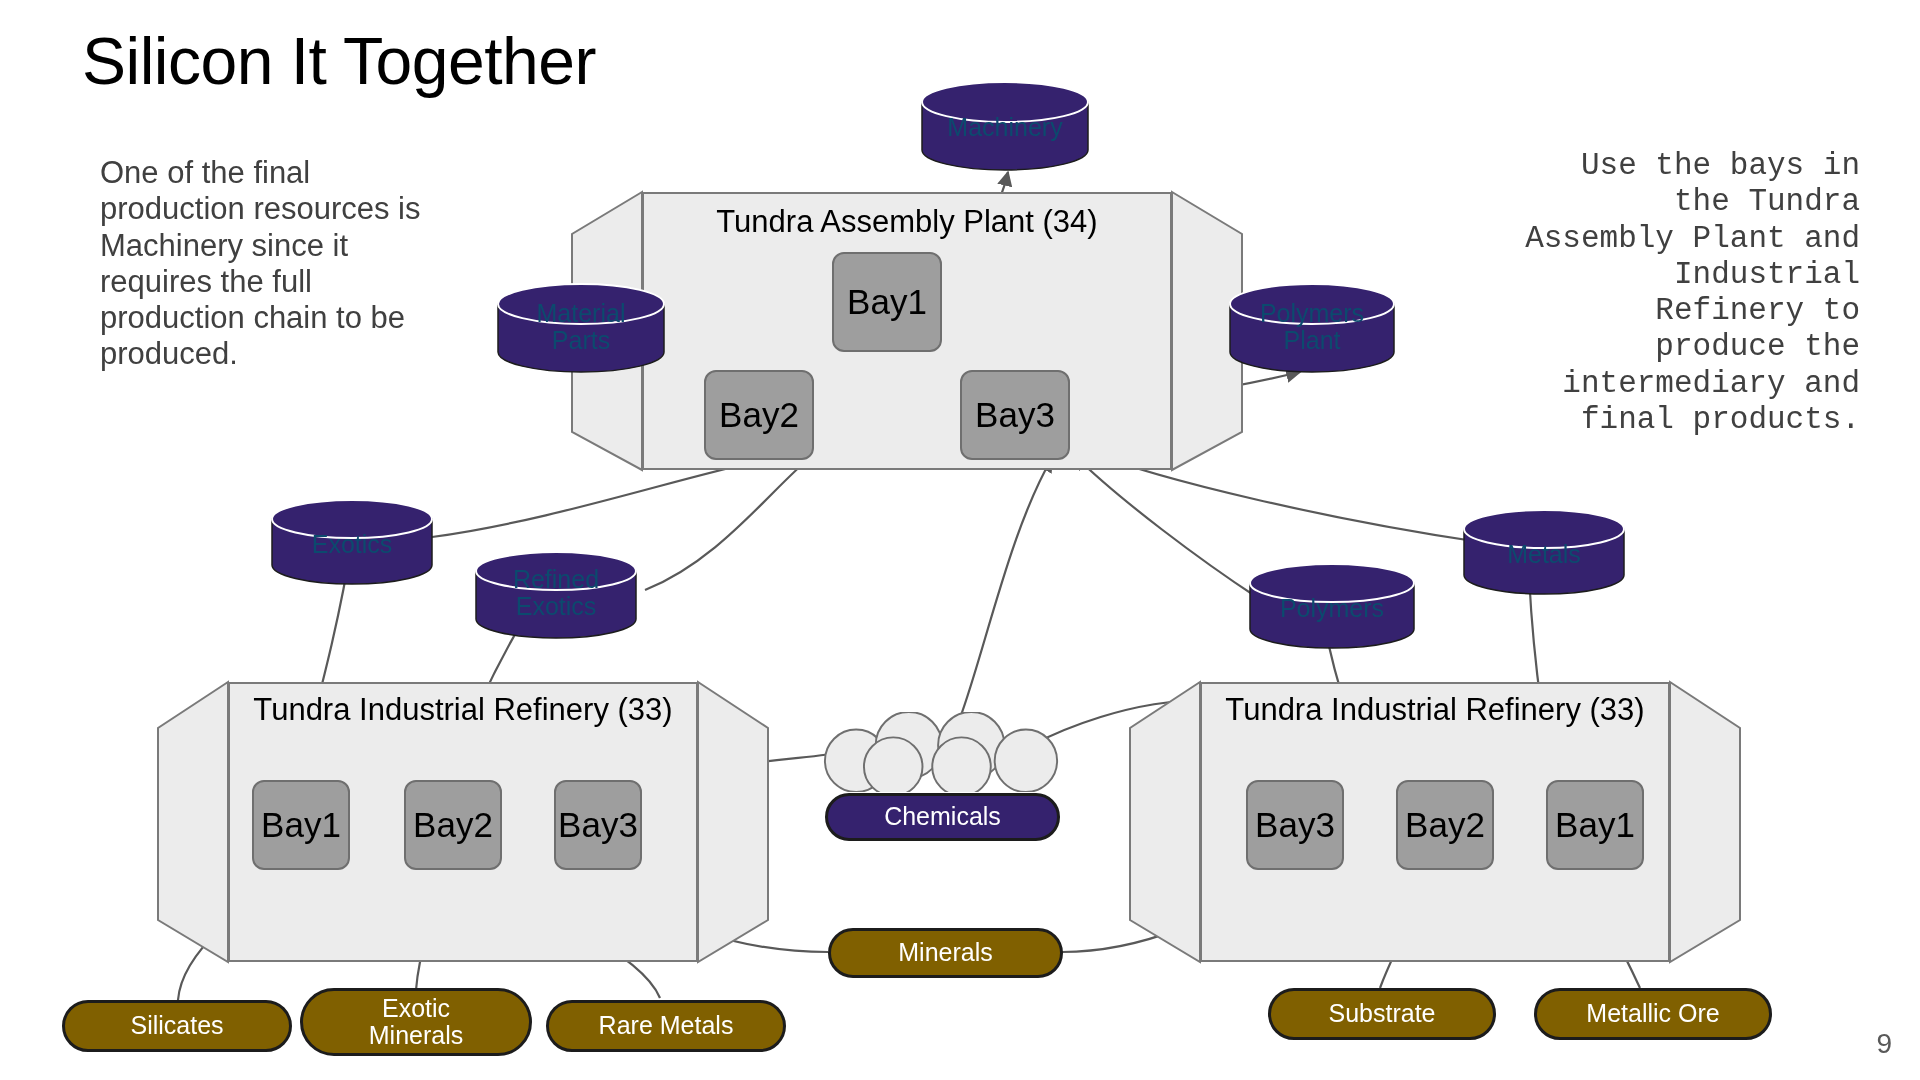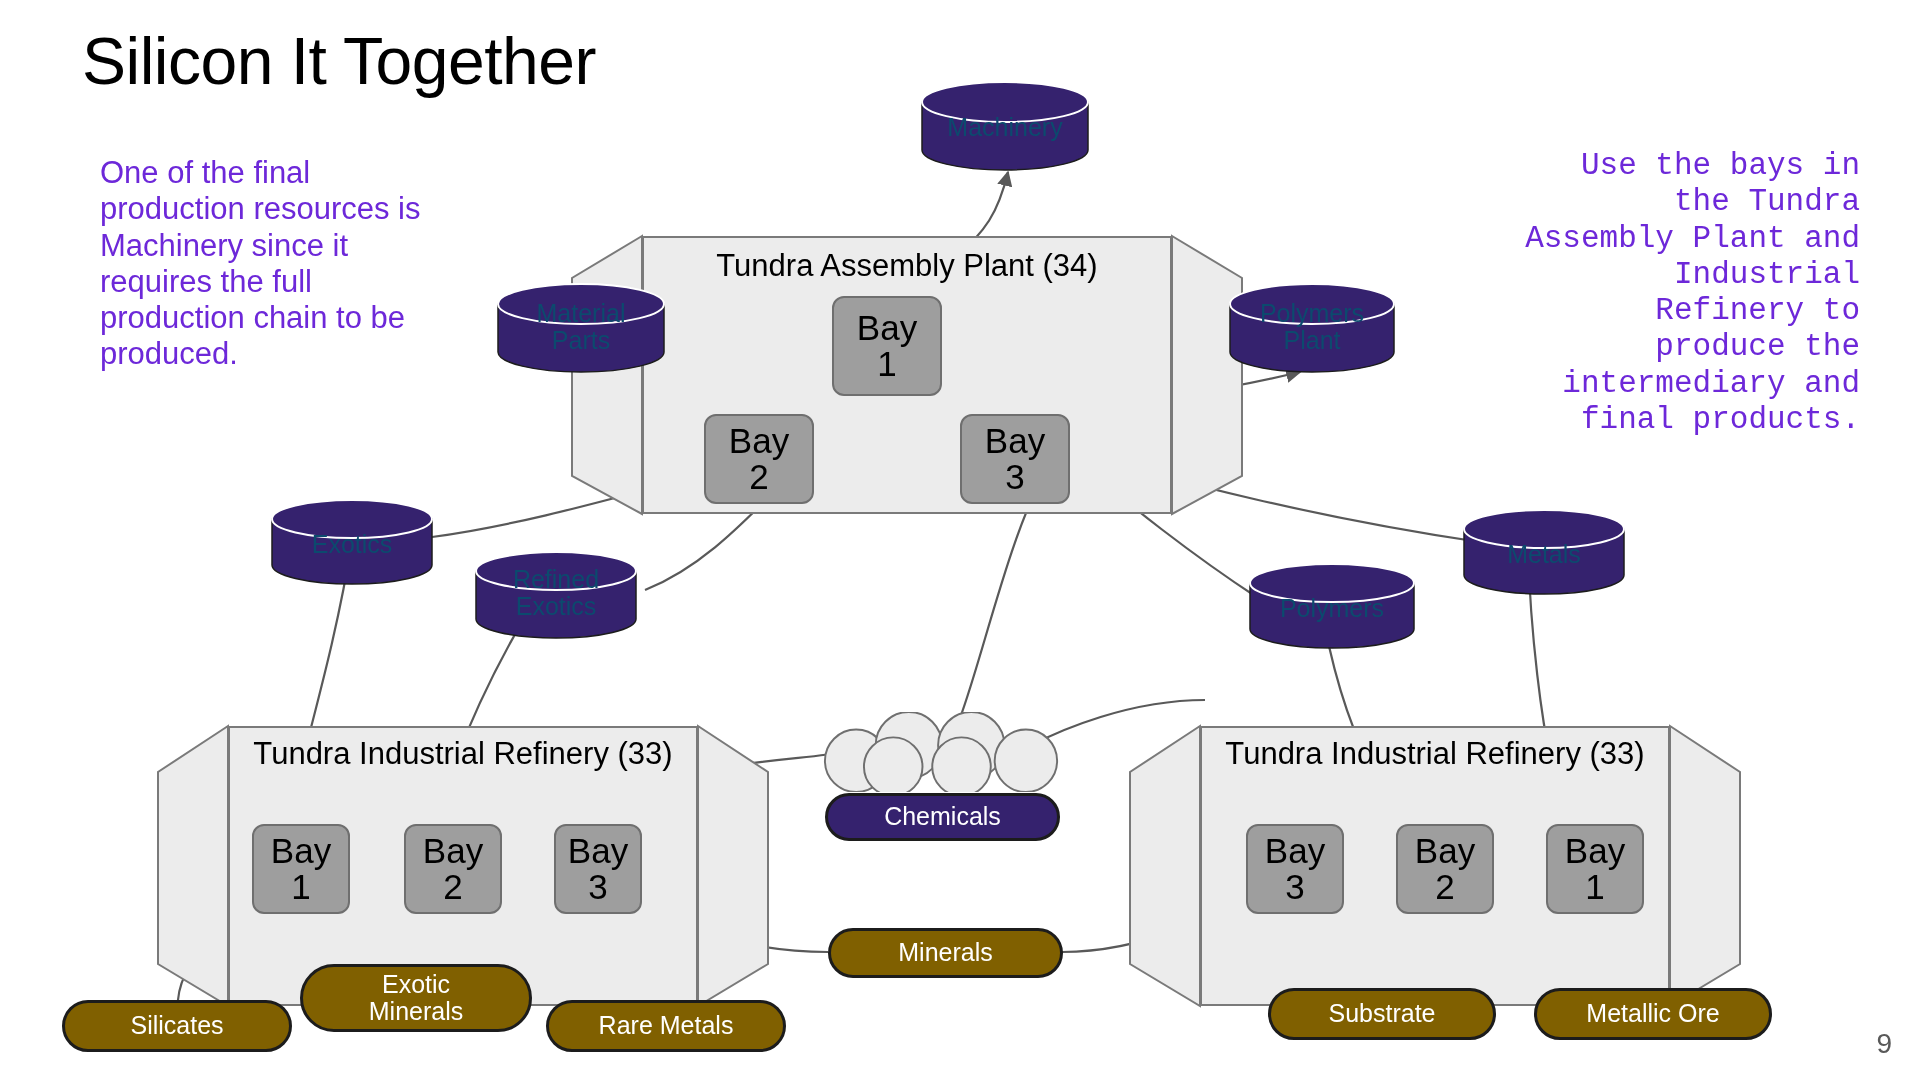--- a/index.html
+++ b/index.html
@@ -17,47 +17,47 @@
   #title {
     position: absolute; left: 82px; top: 28px;
     font-size: 66px; font-weight: 400; color: #000000;
     letter-spacing: -0.5px; line-height: 1.0;
     white-space: nowrap;
   }
 
   
   .note {
     position: absolute;
-    font-size: 31px; line-height: 1.17; color: #6d28d9;
+    font-size: 31px; line-height: 1.17; color: #404040;
   }
   #note-left  { left: 100px; top: 155px; width: 360px; text-align: left; }
   #note-right { left: 1520px; top: 148px; width: 340px; text-align: right; font-family: Liberation Mono, monospace; }
 
   
   #edges { position: absolute; left:0; top:0; width: 1920px; height: 1080px; }
 
   
-  .facility { position: absolute; margin-top: 44px; }
+  .facility { position: absolute; }
   .facility .body {
     position: absolute; left: 0; top: 0; width: 100%; height: 100%;
     background: #ececec; border: 2px solid #7a7a7a;
   }
   .facility .title {
     position: absolute; left: 0; width: 100%;
     text-align: center; font-size: 31px; color: #000000;
     white-space: nowrap;
   }
 
   
   .bay {
     position: absolute;
     background: #9e9e9e;
     border: 2px solid #6f6f6f;
     border-radius: 12px;
-    display: flex; flex-direction: column;
+    display: flex; flex-direction: row;
     align-items: center; justify-content: center;
     font-size: 35px; color: #000000; line-height: 1.02;
   }
   .bay .ln { display:block; }
 
   
   .cyl { position: absolute; }
   .cyl .shell {
     position: absolute; left:0; top:0; width:100%; height:100%;
   }
@@ -299,21 +299,21 @@
     </svg>
   </div>
   <div class="pill purple" id="chemicals-pill">
     <span class="ln">Chemicals</span>
   </div>
 
   <div class="pill olive" style="left:62px; top:1000px; width:230px; height:52px;">
     <span class="ln">Silicates</span>
   </div>
 
-  <div class="pill olive" style="left:300px; top:964px; width:232px; height:68px; flex-direction:column;">
+  <div class="pill olive" style="left:300px; top:988px; width:232px; height:68px; flex-direction:column;">
     <span class="ln">Exotic</span>
     <span class="ln">Minerals</span>
   </div>
 
   <div class="pill olive" style="left:546px; top:1000px; width:240px; height:52px;">
     <span class="ln">Rare Metals</span>
   </div>
 
   <div class="pill olive" style="left:828px; top:928px; width:235px; height:50px;">
     <span class="ln">Minerals</span>

